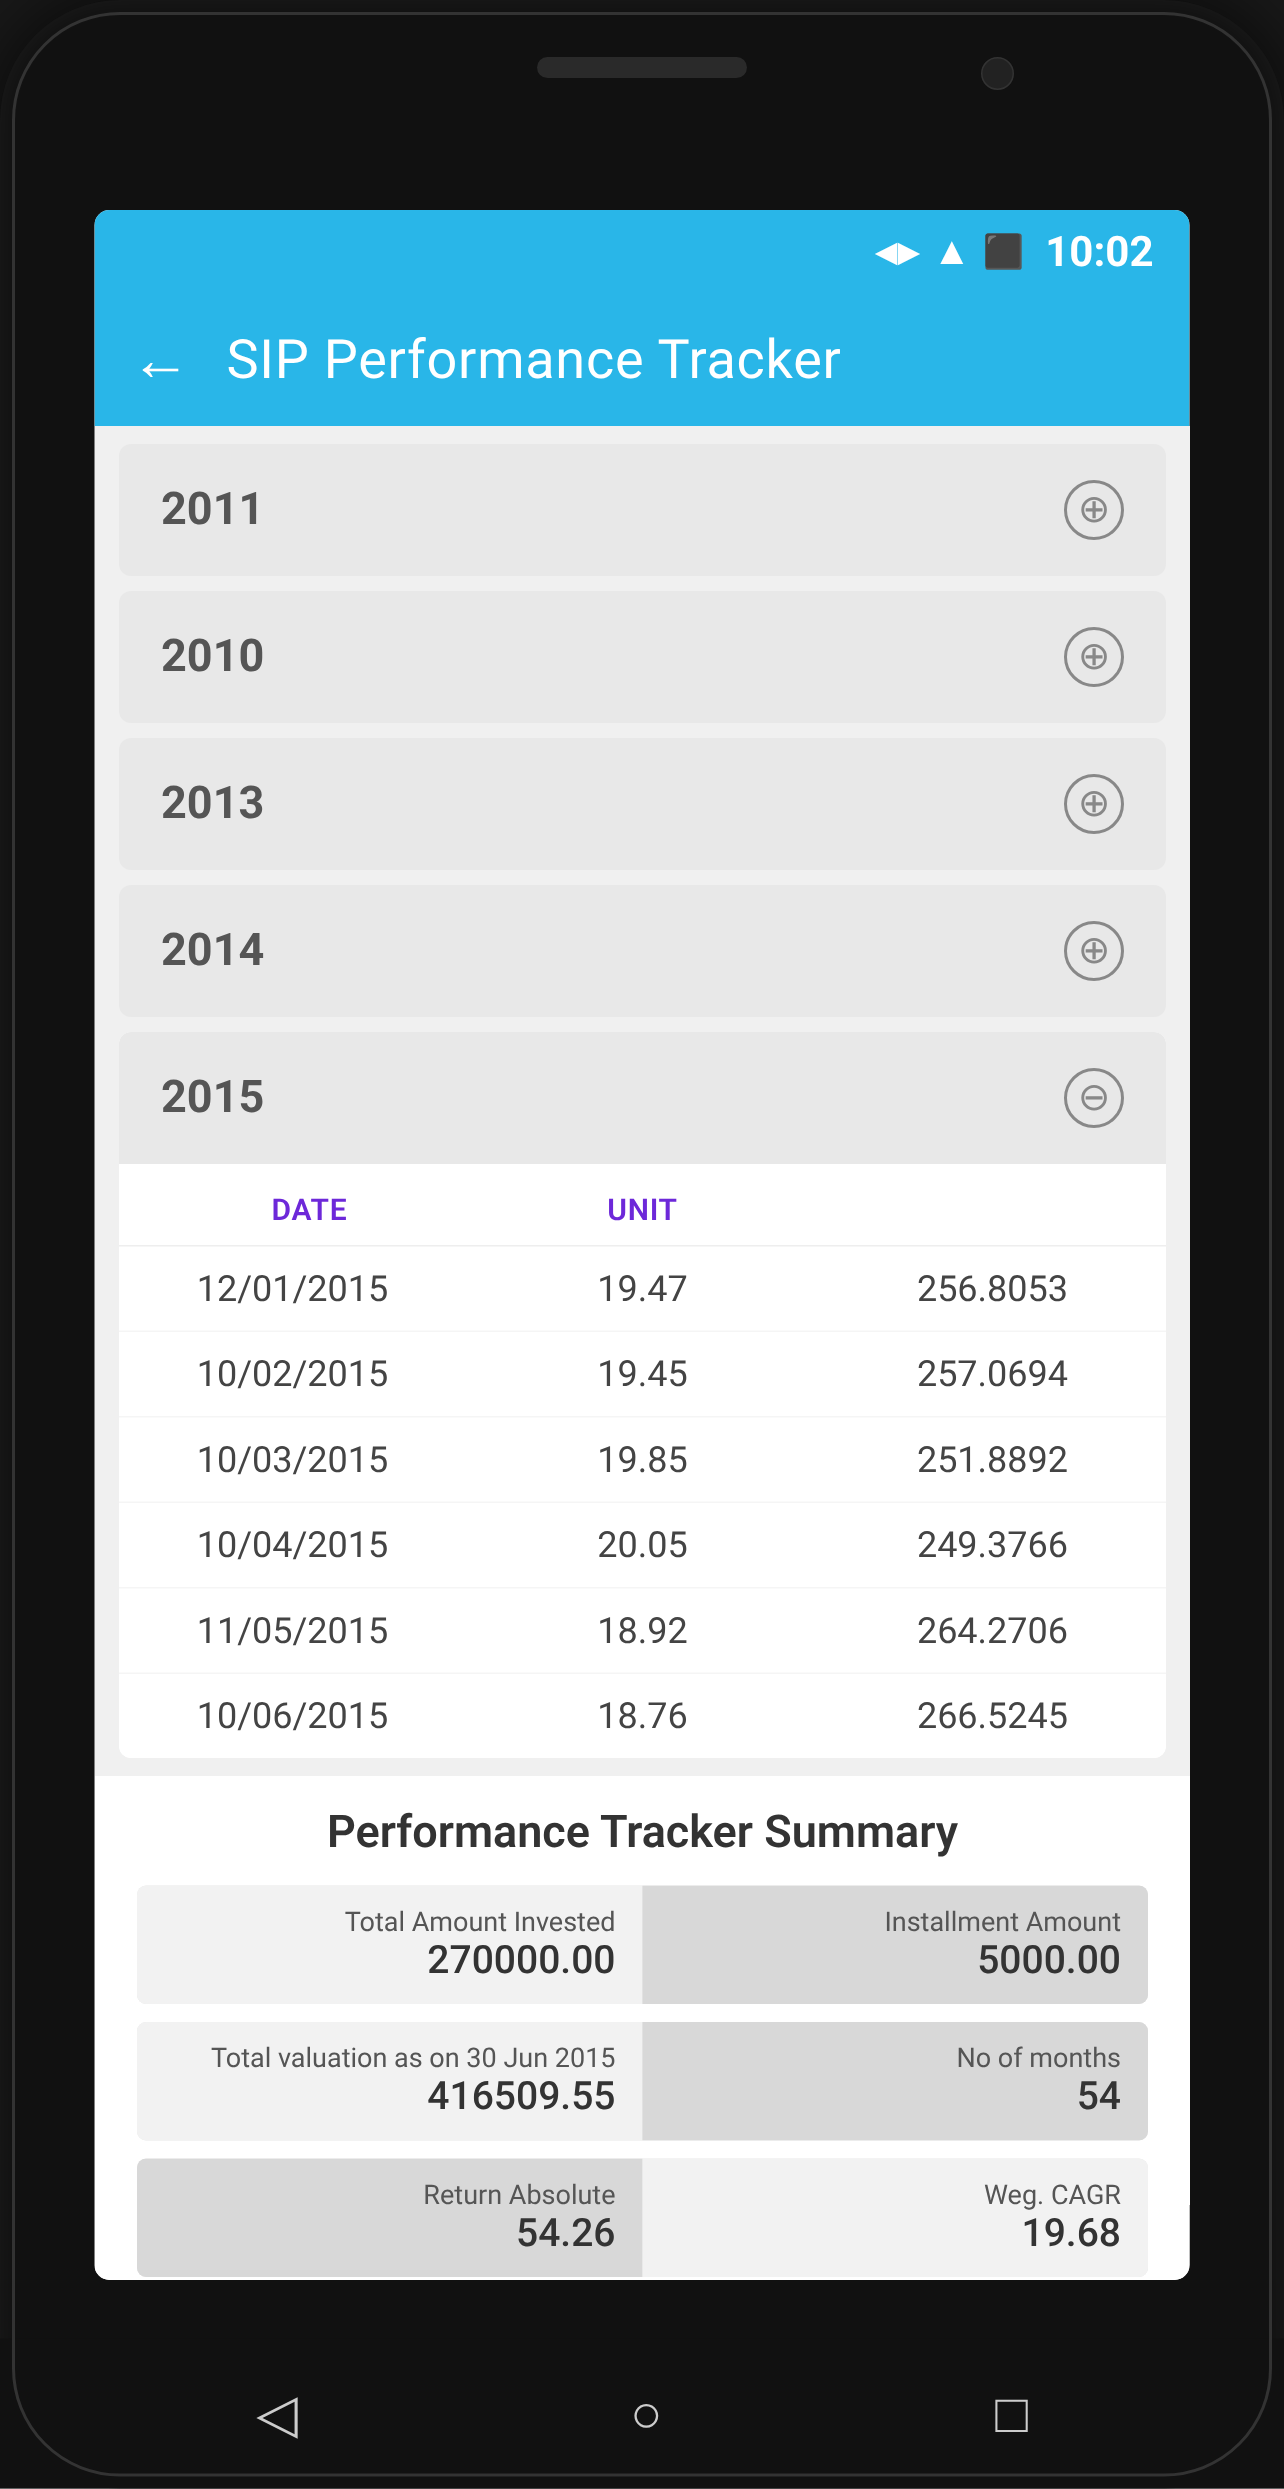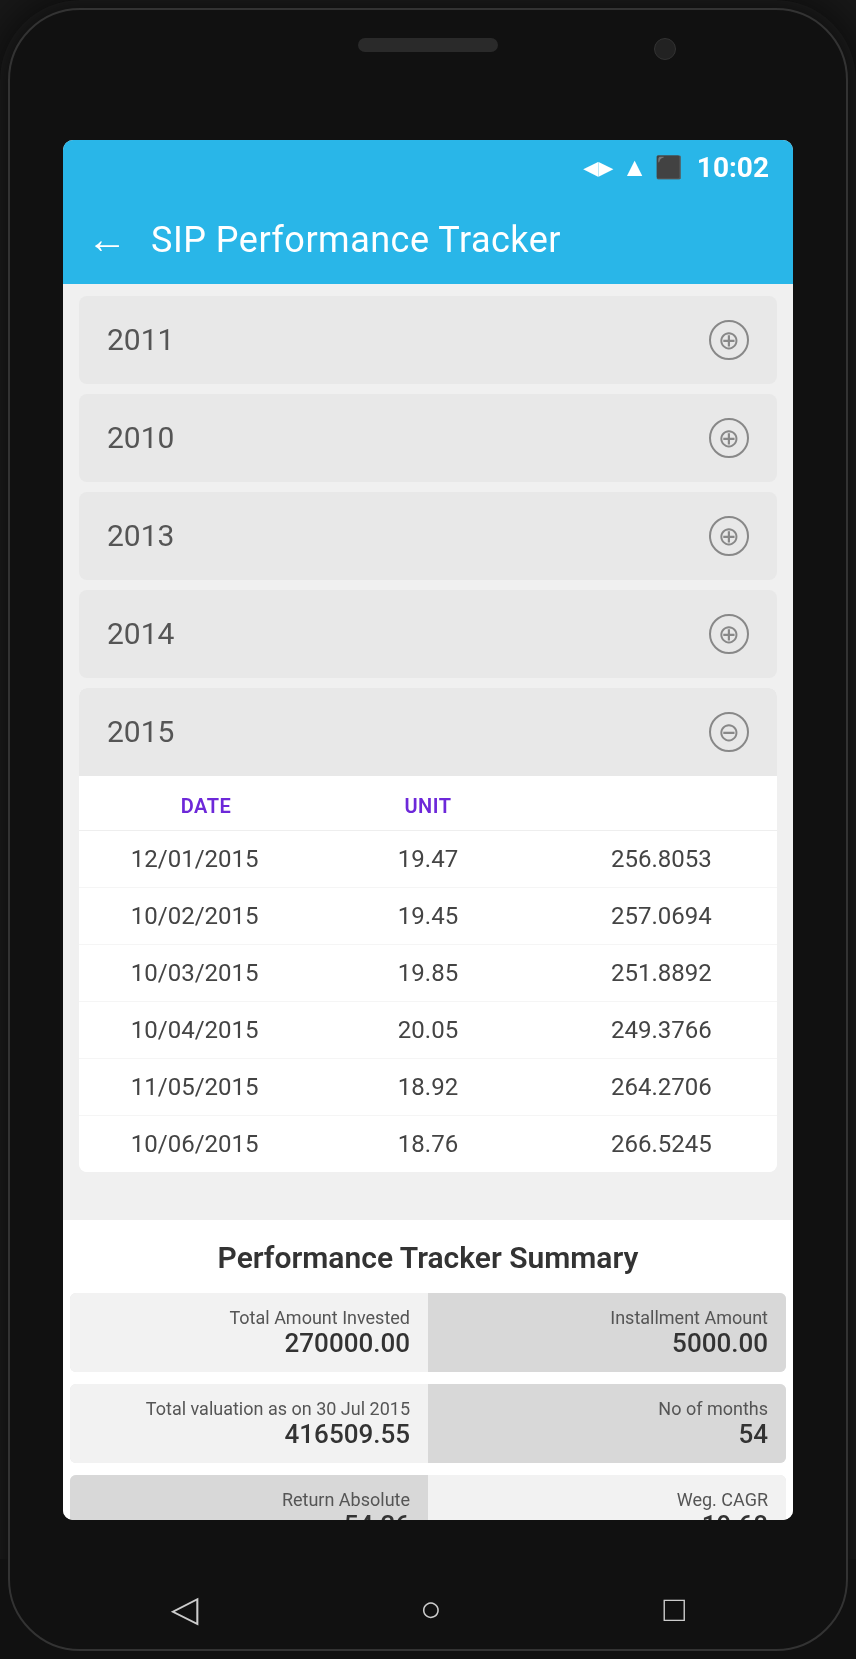--- a/index.html
+++ b/index.html
@@ -152,21 +152,21 @@
     }
 
     .year-item.expanded {
       border-radius: 8px 8px 0 0;
       margin-bottom: 0;
     }
 
     .year-label {
       font-size: 30px;
       color: #555;
-      font-weight: 400;
+      font-weight: 700;
     }
 
     .expand-icon {
       width: 40px;
       height: 40px;
       border-radius: 50%;
       border: 2px solid #888;
       display: flex;
       align-items: center;
       justify-content: center;
@@ -212,23 +212,22 @@
 
     .table-data-cell {
       text-align: center;
       font-size: 24px;
       color: #444;
     }
 
     
     .summary-section {
       background: white;
-      padding: 20px 7px 28px;
+      padding: 20px 28px 28px;
       flex-shrink: 0;
-      margin-top: 36px;
     }
 
     .summary-title {
       text-align: center;
       font-size: 30px;
       font-weight: 600;
       color: #333;
       margin-bottom: 18px;
     }
 
@@ -395,21 +394,21 @@
             <span class="summary-cell-value">270000.00</span>
           </div>
           <div class="summary-cell right">
             <span class="summary-cell-label">Installment Amount</span>
             <span class="summary-cell-value">5000.00</span>
           </div>
         </div>
 
         <div class="summary-row">
           <div class="summary-cell left">
-            <span class="summary-cell-label">Total valuation as on 30 Jul 2015</span>
+            <span class="summary-cell-label">Total valuation as on 30 Jun 2015</span>
             <span class="summary-cell-value">416509.55</span>
           </div>
           <div class="summary-cell right">
             <span class="summary-cell-label">No of months</span>
             <span class="summary-cell-value">54</span>
           </div>
         </div>
 
         <div class="summary-row">
           <div class="summary-cell right">

